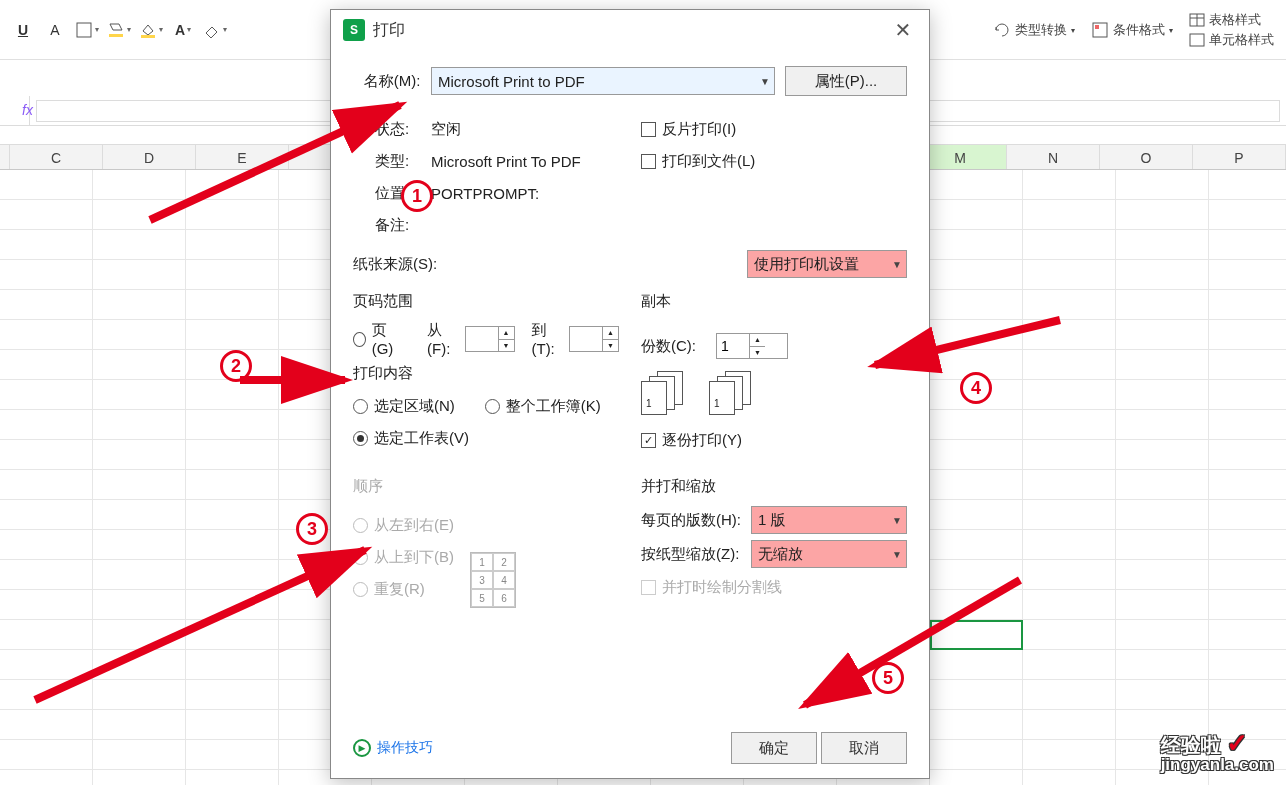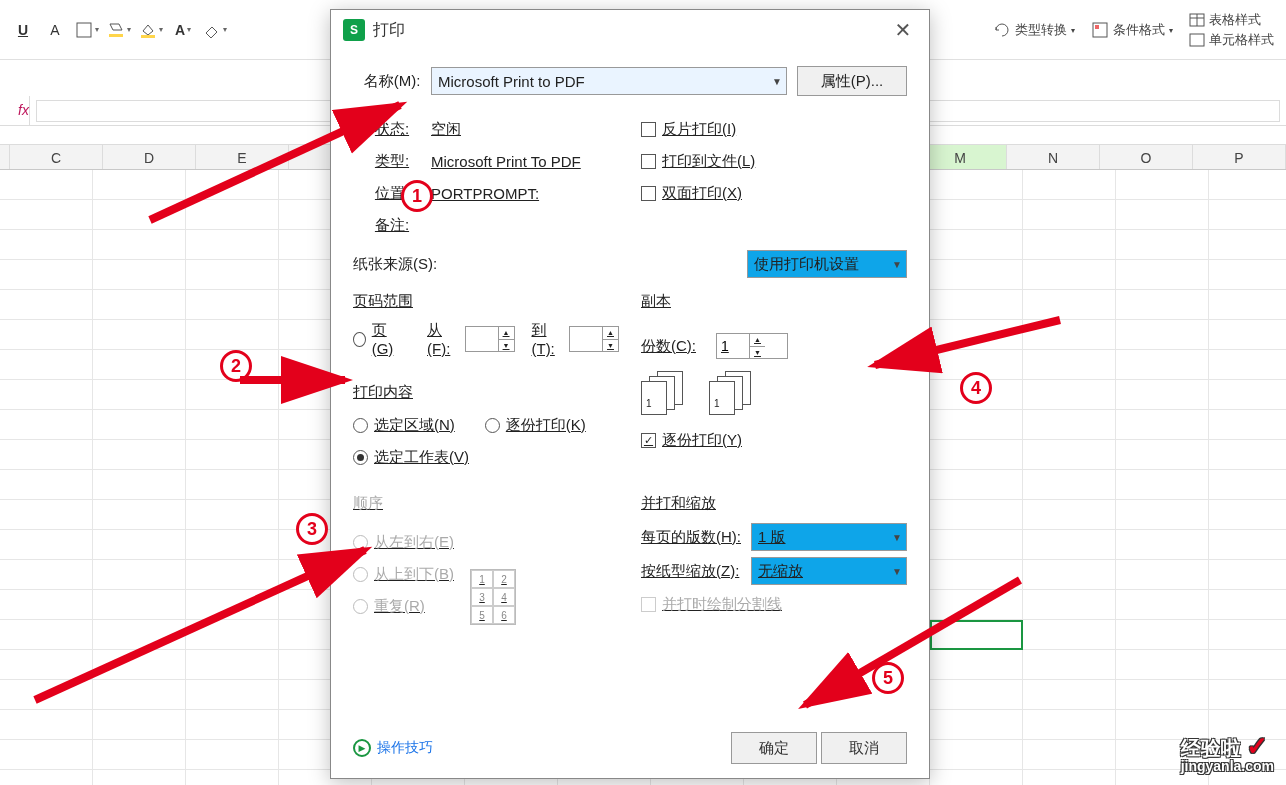--- a/index.html
+++ b/index.html
@@ -7,21 +7,21 @@
   
   .toolbar { position:absolute; top:0; left:0; right:0; height:60px; border-bottom:1px solid #e0e0e0; background:#fff; display:flex; align-items:center; padding:0 10px; }
   .tb-group { display:flex; align-items:center; gap:6px; margin-right:14px; }
   .tb-icon { width:26px; height:26px; display:flex; align-items:center; justify-content:center; border:1px solid transparent; border-radius:2px; }
   .tb-icon svg { width:18px; height:18px; }
   .dd-caret::after { content:"▾"; font-size:8px; margin-left:2px; color:#666; }
   .right-tools { position:absolute; right:0; top:0; height:60px; display:flex; align-items:center; gap:16px; padding:0 12px; }
   .rt-item { display:flex; align-items:center; gap:4px; font-size:13px; color:#444; }
   
   .fx-bar { position:absolute; top:96px; left:0; right:0; height:30px; display:flex; align-items:center; border-bottom:1px solid #dcdcdc; }
-  .fx { width:30px; text-align:right; font-style:italic; color:#be185d; border-right:1px solid #dcdcdc; height:100%; line-height:28px; }
+  .fx { width:30px; text-align:left; font-style:italic; color:#8b5cf6; border-right:1px solid #dcdcdc; height:100%; line-height:28px;padding-left:22px; }
   .fx-input { flex:1; height:22px; margin:0 6px; border:1px solid #dcdcdc; background:#fff; }
   
   .col-headers { position:absolute; top:144px; left:0; right:0; height:26px; display:flex; background:#f3f3f3; border-top:1px solid #dcdcdc; border-bottom:1px solid #c8c8c8; }
   .col-h { width:93px; text-align:center; line-height:26px; font-size:14px; color:#444; border-right:1px solid #dcdcdc; }
   .col-h.sel { background:#d8f5d0; }
   
   .grid { position:absolute; top:170px; left:0; right:0; bottom:0; background:
     repeating-linear-gradient(to right, transparent 0, transparent 92px, #e6e6e6 92px, #e6e6e6 93px),
     repeating-linear-gradient(to bottom, transparent 0, transparent 29px, #e6e6e6 29px, #e6e6e6 30px),
     #fff;
@@ -32,51 +32,51 @@
   .dlg-title { height:40px; display:flex; align-items:center; padding:0 12px; border-bottom:0; }
   .dlg-title .app-icon { width:22px; height:22px; background:#0fa04a; border-radius:3px; display:flex; align-items:center; justify-content:center; color:#fff; font-weight:bold; font-size:12px; }
   .dlg-title .title-txt { margin-left:8px; font-size:16px; }
   .dlg-close { margin-left:auto; width:28px; height:28px; display:flex; align-items:center; justify-content:center; font-size:20px; color:#555; }
   .dlg-body { padding:10px 22px 0 22px; font-size:15px; color:#222; }
   .group { margin-bottom:14px; }
   .group-title { font-size:15px; margin-bottom:10px; }
   .row { display:flex; align-items:center; margin:6px 0; min-height:26px; }
   .label { width:78px;text-align:center; }
   .combo { border:1px solid #999; height:28px; display:flex; align-items:center; padding:0 6px; background:#eaf4ff; position:relative; }
-  .combo.plain { background:#0ea5e9; }
+  .combo.plain { background:#fca5a5; }
   .combo .caret { position:absolute; right:4px; font-size:10px; color:#444; }
   .btn { border:1px solid #999; background:#f0f0f0; height:30px; padding:0 18px; display:inline-flex; align-items:center; justify-content:center; }
   .btn.big { width:86px; height:32px; font-size:15px; }
   .chk, .rad { display:flex; align-items:center; gap:6px; }
   .chk-box { width:15px; height:15px; border:1px solid #555; display:inline-flex; align-items:center; justify-content:center; font-size:11px; }
   .rad-circle { width:15px; height:15px; border:1px solid #555; border-radius:50%; display:inline-flex; align-items:center; justify-content:center; }
   .rad-circle.on::after { content:""; width:7px; height:7px; background:#333; border-radius:50%; }
   .rad-circle.off.dis { border-color:#bbb; }
   .subtle { color:#aaa; }
   .spin { width:50px; height:26px; border:1px solid #999; display:flex; }
   .spin input { width:32px; border:none; text-align:left; padding-left:4px; font-size:14px; }
   .spin .arrows { width:16px; border-left:1px solid #999; display:flex; flex-direction:column; }
   .spin .arrows span { flex:1; font-size:7px; display:flex; align-items:center; justify-content:center; border-bottom:1px solid #999; }
   .spin .arrows span:last-child { border-bottom:none; }
-  .sep-col { display:flex; gap:22px;text-decoration:underline; }
+  .sep-col { display:flex; gap:22px; }
   .left-col { flex:1; }
   .right-col { flex:1; }
   .collate-ico { display:flex; gap:18px; margin:12px 0; }
   .collate { width:50px; height:44px; position:relative; }
   .page { position:absolute; width:26px; height:34px; border:1px solid #555; background:#fff; font-size:10px; padding:16px 0 0 4px; }
   .page.p1{left:0;top:10px;z-index:3}.page.p2{left:8px;top:5px;z-index:2}.page.p3{left:16px;top:0;z-index:1}
   .num-grid { border:1px solid #bbb; display:inline-grid; grid-template-columns:22px 22px; grid-template-rows:18px 18px 18px; }
   .num-grid span { border:1px solid #ccc; font-size:10px; display:flex; align-items:center; justify-content:center; color:#888; }
   .footer { position:absolute; bottom:14px; left:22px; right:22px; display:flex; align-items:center; }
   .tips { color:#1a73e8; display:flex; align-items:center; gap:6px; }
   .tips .play { width:18px; height:18px; border:2px solid #1a9641; border-radius:50%; display:flex; align-items:center; justify-content:center; color:#1a9641; font-size:9px; }
   .num-badge { width:32px; height:32px; border:3px solid #e3001b; border-radius:50%; background:#fff; color:#e3001b; font-weight:bold; font-size:18px; display:flex; align-items:center; justify-content:center; position:absolute; }
   svg.arrow { position:absolute; overflow:visible; }
   .watermark { position:absolute; right:12px; bottom:12px; font-size:20px; font-weight:bold; color:#fff; text-shadow:-1px -1px 0 #333,1px -1px 0 #333,-1px 1px 0 #333,1px 1px 0 #333; line-height:1; }
-  .watermark .sub { font-size:14px; display:block; }
+  .watermark .sub { font-size:17px; display:block; }
   .watermark .check { color:#e3001b; font-size:26px; }
 </style>
 </head>
 <body>
 
 <div class="toolbar">
   <div class="tb-group">
     <div class="tb-icon">
         <span style="text-decoration:underline;font-weight:bold">U</span>
       </div>
@@ -176,21 +176,21 @@
   <div class="dlg-body">
 
     <div class="group">
       <div class="row">
         <div class="label">名称(M):</div>
         <div class="combo" style="flex:1">
           <span>Microsoft Print to PDF</span>
           <span class="caret">▼</span>
         </div>
         <div style="width:10px"></div>
-        <div class="btn" style="width:110px">属性(P)...</div>
+        <div class="btn" style="width:122px">属性(P)...</div>
       </div>
       <div class="sep-col" style="margin-top:14px">
         <div class="left-col">
           <div class="row">
               <div class="label">状态:</div>
               <div>空闲</div>
             </div>
           <div class="row">
               <div class="label">类型:</div>
               <div>Microsoft Print To PDF</div>
@@ -204,24 +204,20 @@
             </div>
         </div>
         <div class="right-col">
           <div class="row chk">
               <span class="chk-box"></span>
               <span>反片打印(I)</span>
             </div>
           <div class="row chk">
               <span class="chk-box"></span>
               <span>打印到文件(L)</span>
-            </div>
-          <div class="row chk">
-              <span class="chk-box"></span>
-              <span>双面打印(X)</span>
             </div>
         </div>
       </div>
       <div class="row" style="justify-content:space-between;margin-top:6px">
         <span>纸张来源(S):</span>
         <div style="width:8px"></div>
         <div class="combo plain" style="width:160px">
             <span>使用打印机设置</span>
             <span class="caret">▼</span>
           </div>
@@ -247,29 +243,29 @@
           <span>到(T):</span>
           <div class="spin">
               <input style="">
               <div class="arrows">
                 <span>▲</span>
                 <span>▼</span>
               </div>
             </div>
         </div>
 
-        <div class="group-title" style="margin-top:26px">打印内容</div>
+        <div class="group-title" style="margin-top:7px">打印内容</div>
         <div class="row" style="gap:30px">
           <div class="rad">
               <span class="rad-circle"></span>
               <span>选定区域(N)</span>
             </div>
           <div class="rad">
               <span class="rad-circle"></span>
-              <span>逐份打印(K)</span>
+              <span>整个工作簿(K)</span>
             </div>
         </div>
         <div class="row rad">
             <span class="rad-circle on"></span>
             <span>选定工作表(V)</span>
           </div>
       </div>
 
       <div class="right-col">
         <div class="group-title">副本</div>

